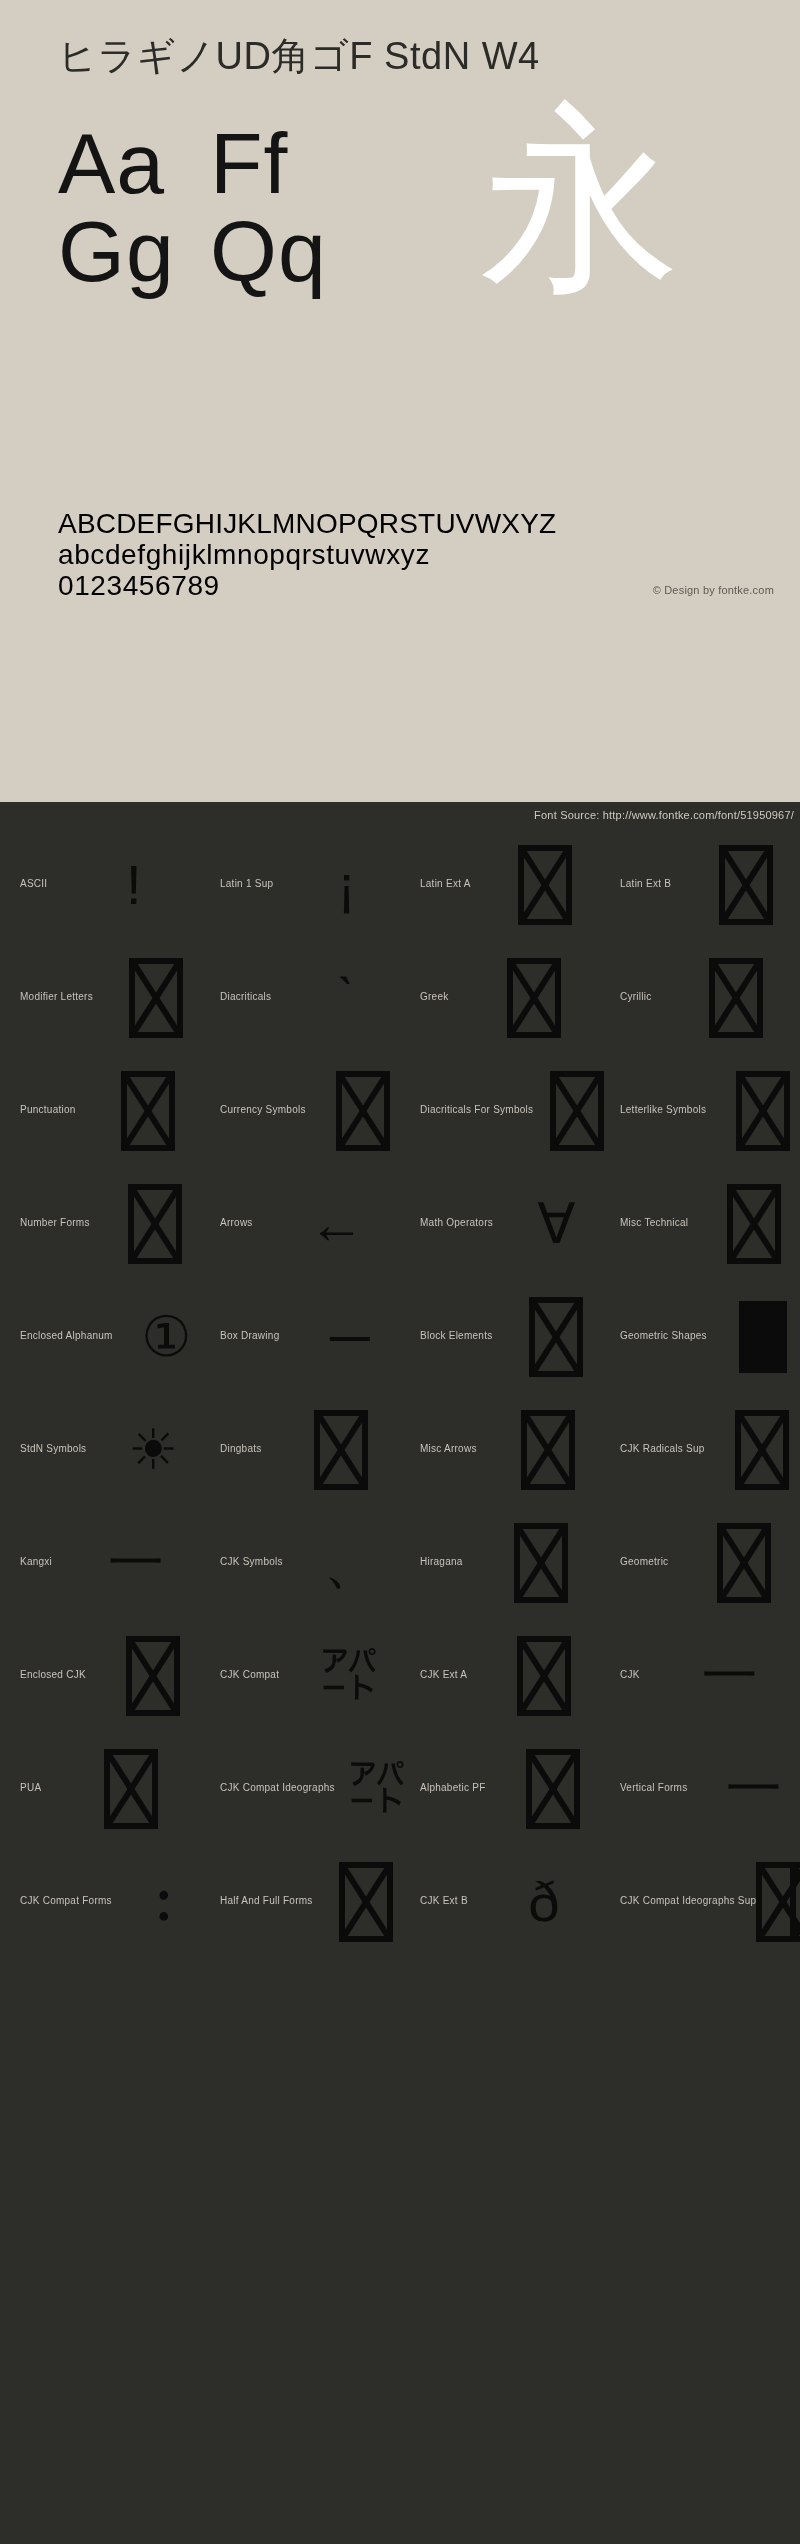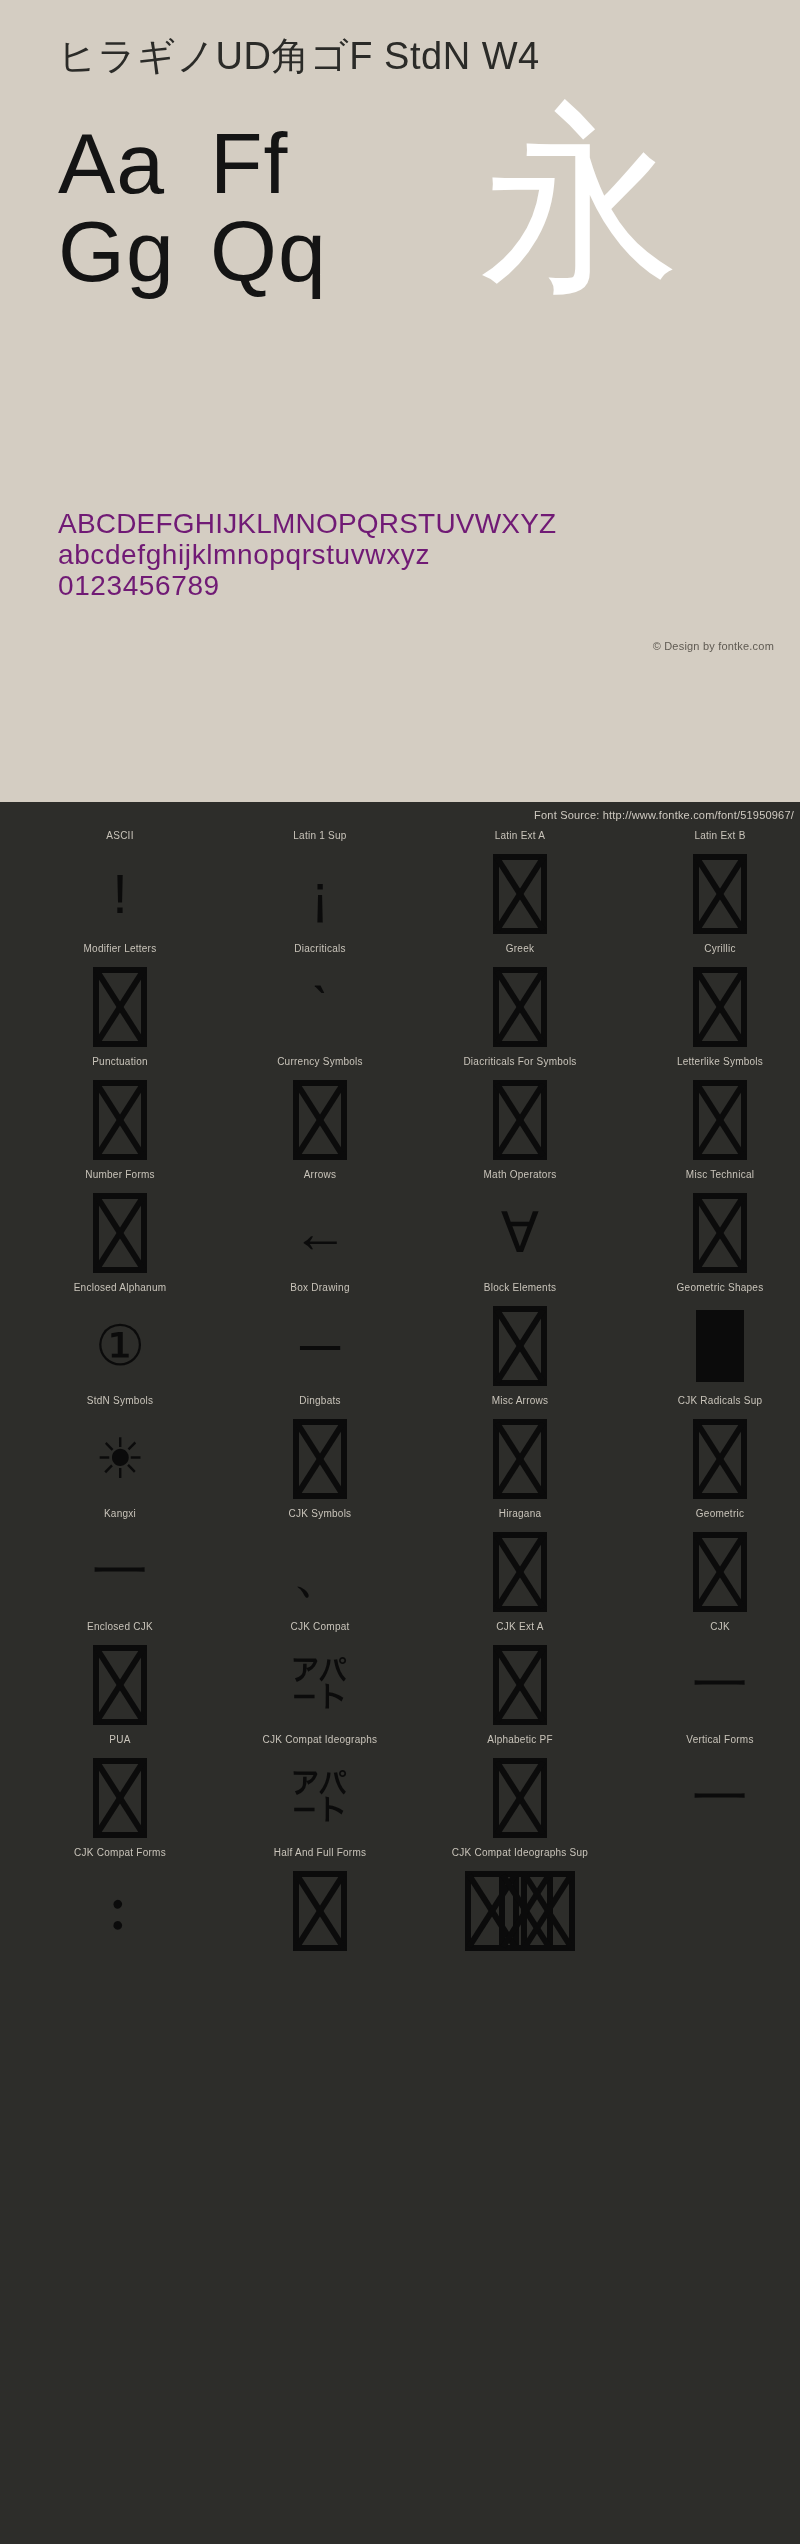--- a/index.html
+++ b/index.html
@@ -58,34 +58,34 @@
     line-height: 200px;
     color: #ffffff;
     font-weight: 400;
     user-select: none;
   }
 
   .alpha-block {
     position: absolute;
     left: 58px;
     top: 508px;
-    color: #701a75;
+    color: #000000;
   }
   .alpha-line {
     font-size: 28px;
     line-height: 31px;
     letter-spacing: 0.6px;
     white-space: nowrap;
   }
   .alpha-line.upper { letter-spacing: 0.2px; }
 
   .copyright {
     position: absolute;
     right: 26px;
-    top: 640px;
+    top: 584px;
     font-size: 11px;
     color: #5f5a52;
     letter-spacing: 0.2px;
     text-align: right;
   }
 
   
   .blocks {
     position: relative;
     width: 800px;
@@ -109,21 +109,21 @@
     position: relative;
     display: grid;
     grid-template-columns: repeat(4, 200px);
     width: 800px;
   }
   .cell {
     position: relative;
     width: 200px;
     height: 113px;
     display: flex;
-    flex-direction: column;
+    flex-direction: row;
     align-items: center;
   }
   .cell-label {
     font-size: 10px;
     color: #c9c4ba;
     letter-spacing: 0.25px;
     text-align: center;
     height: 16px;
     line-height: 16px;
     white-space: nowrap;
@@ -488,20 +488,26 @@
           </div>
         </div>
         <div class="cell">
           <div class="cell-label">Half And Full Forms</div>
           <div class="cell-glyph tofu">
             <svg width="54" height="80" viewBox="0 0 54 80">
               <rect x="3" y="3" width="48" height="74" fill="none" stroke="#0b0b0b" stroke-width="6"></rect>
               <line x1="4" y1="4" x2="50" y2="76" stroke="#0b0b0b" stroke-width="6"></line>
               <line x1="50" y1="4" x2="4" y2="76" stroke="#0b0b0b" stroke-width="6"></line>
             </svg>
+          </div>
+        </div>
+        <div class="cell">
+          <div class="cell-label">CJK Ext B</div>
+          <div class="cell-glyph">
+            <span class="glyph-text">ð</span>
           </div>
         </div>
         <div class="cell">
           <div class="cell-label">CJK Compat Ideographs Sup</div>
           <div class="cell-glyph tofu">
             <div style="position:relative;width:110px;height:80px;">
               <div style="position:absolute;left:0;top:0;">
                 <svg width="54" height="80" viewBox="0 0 54 80">
                   <rect x="3" y="3" width="48" height="74" fill="none" stroke="#0b0b0b" stroke-width="6"></rect>
                   <line x1="4" y1="4" x2="50" y2="76" stroke="#0b0b0b" stroke-width="6"></line>

